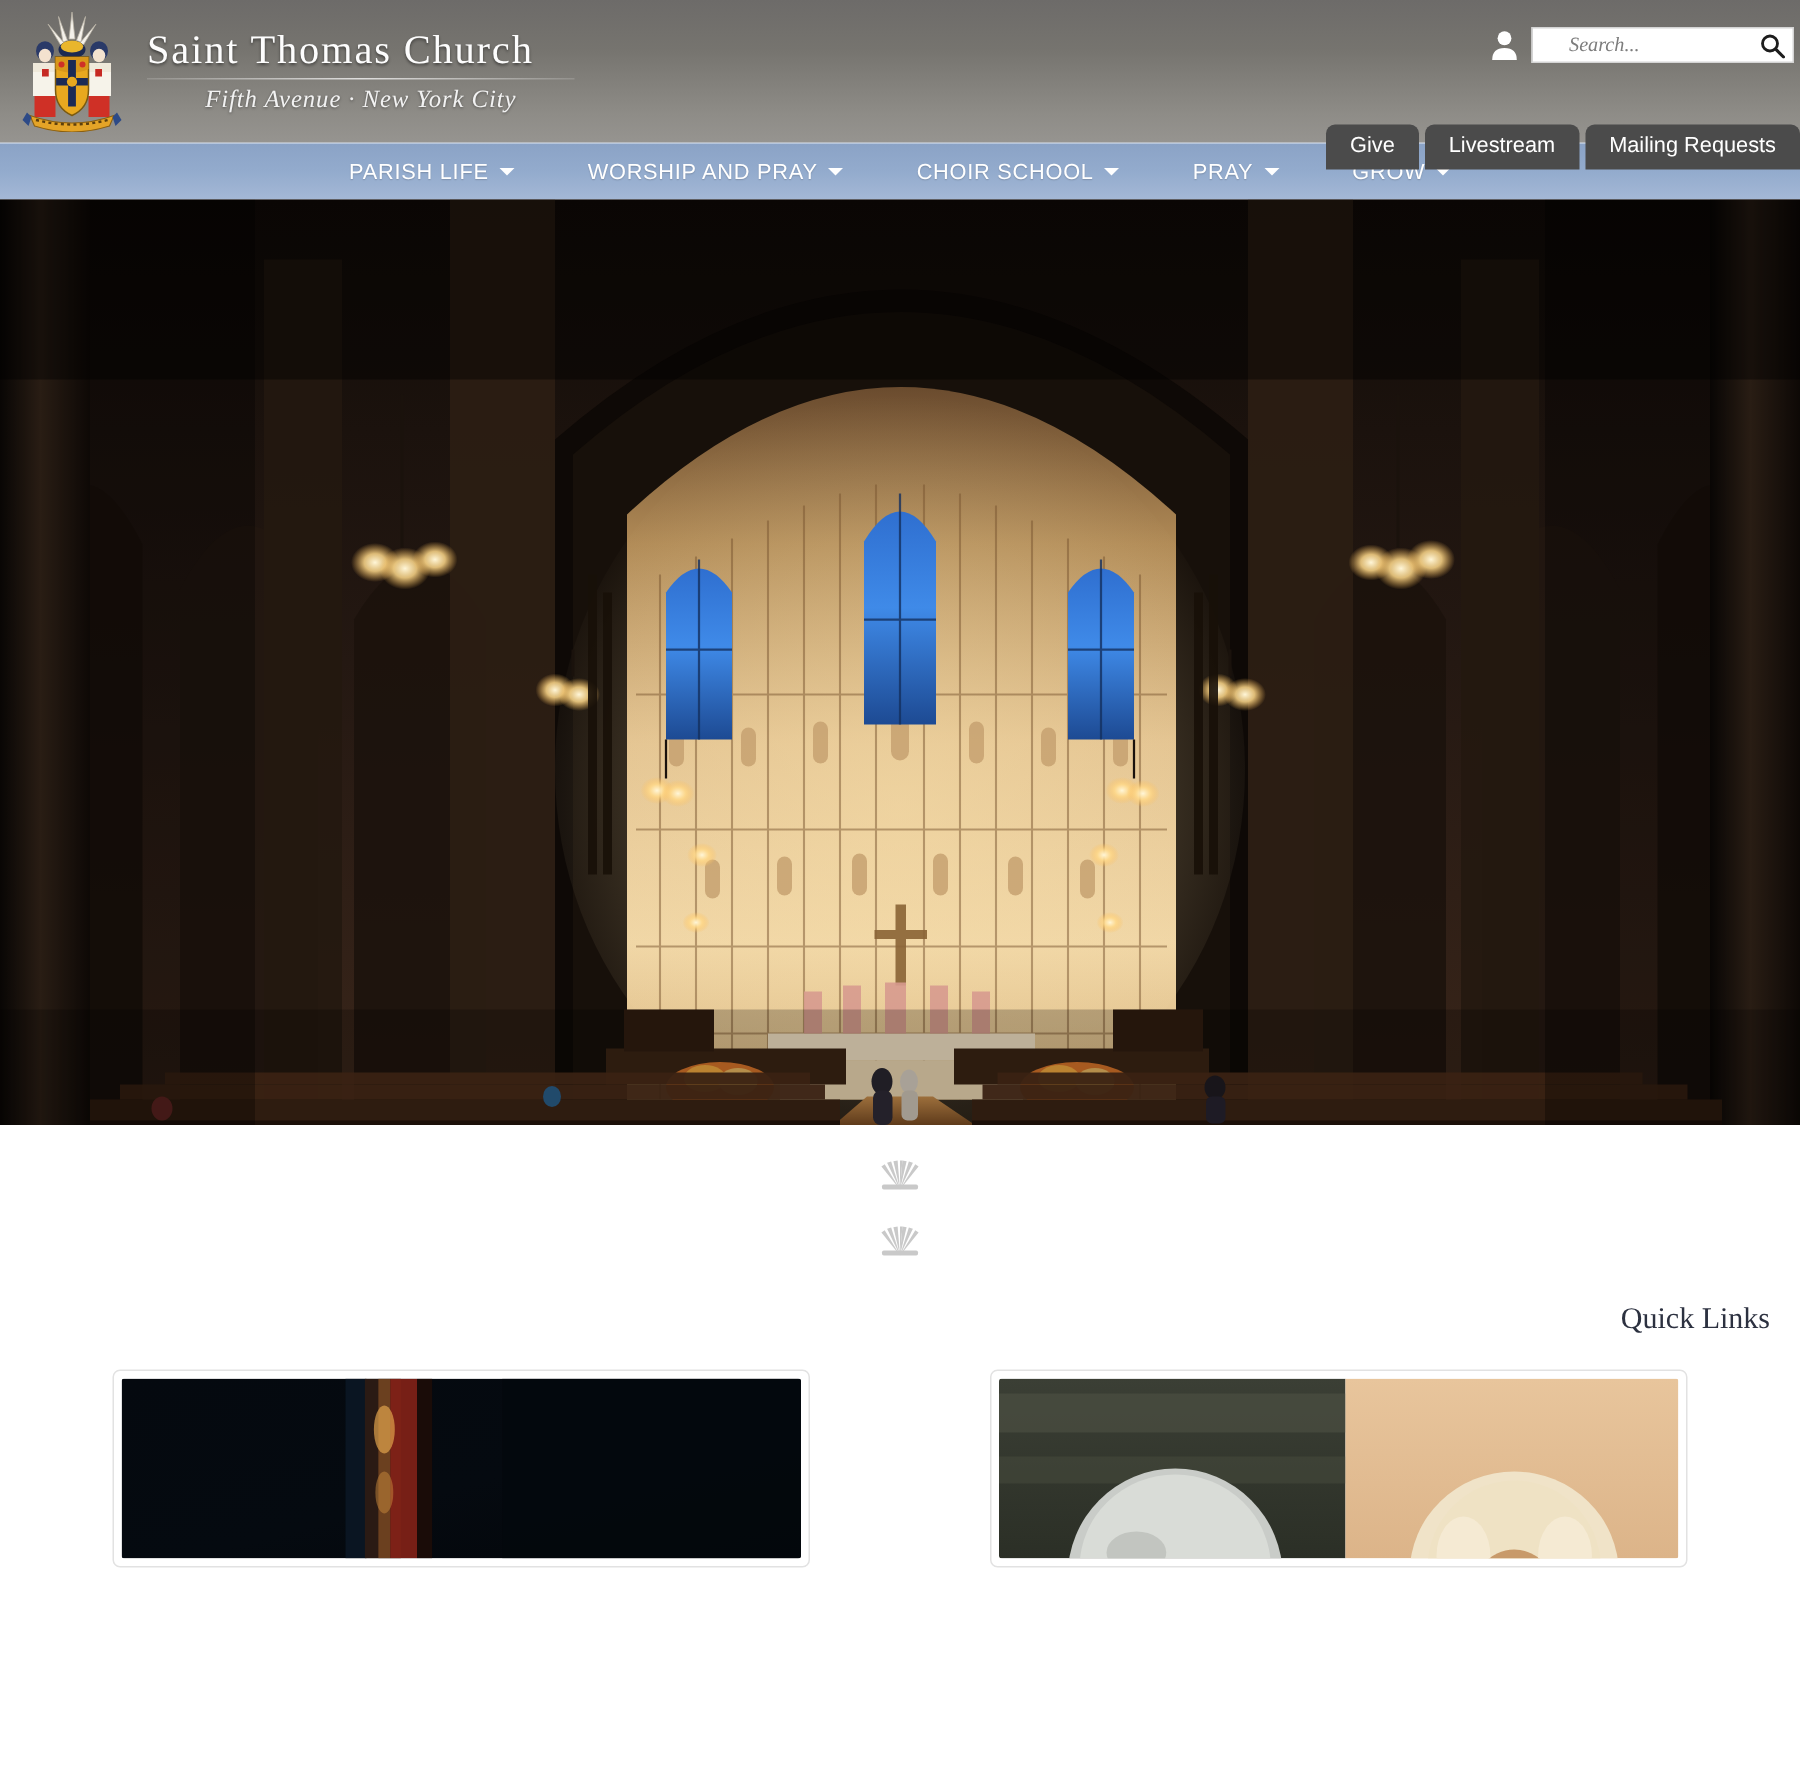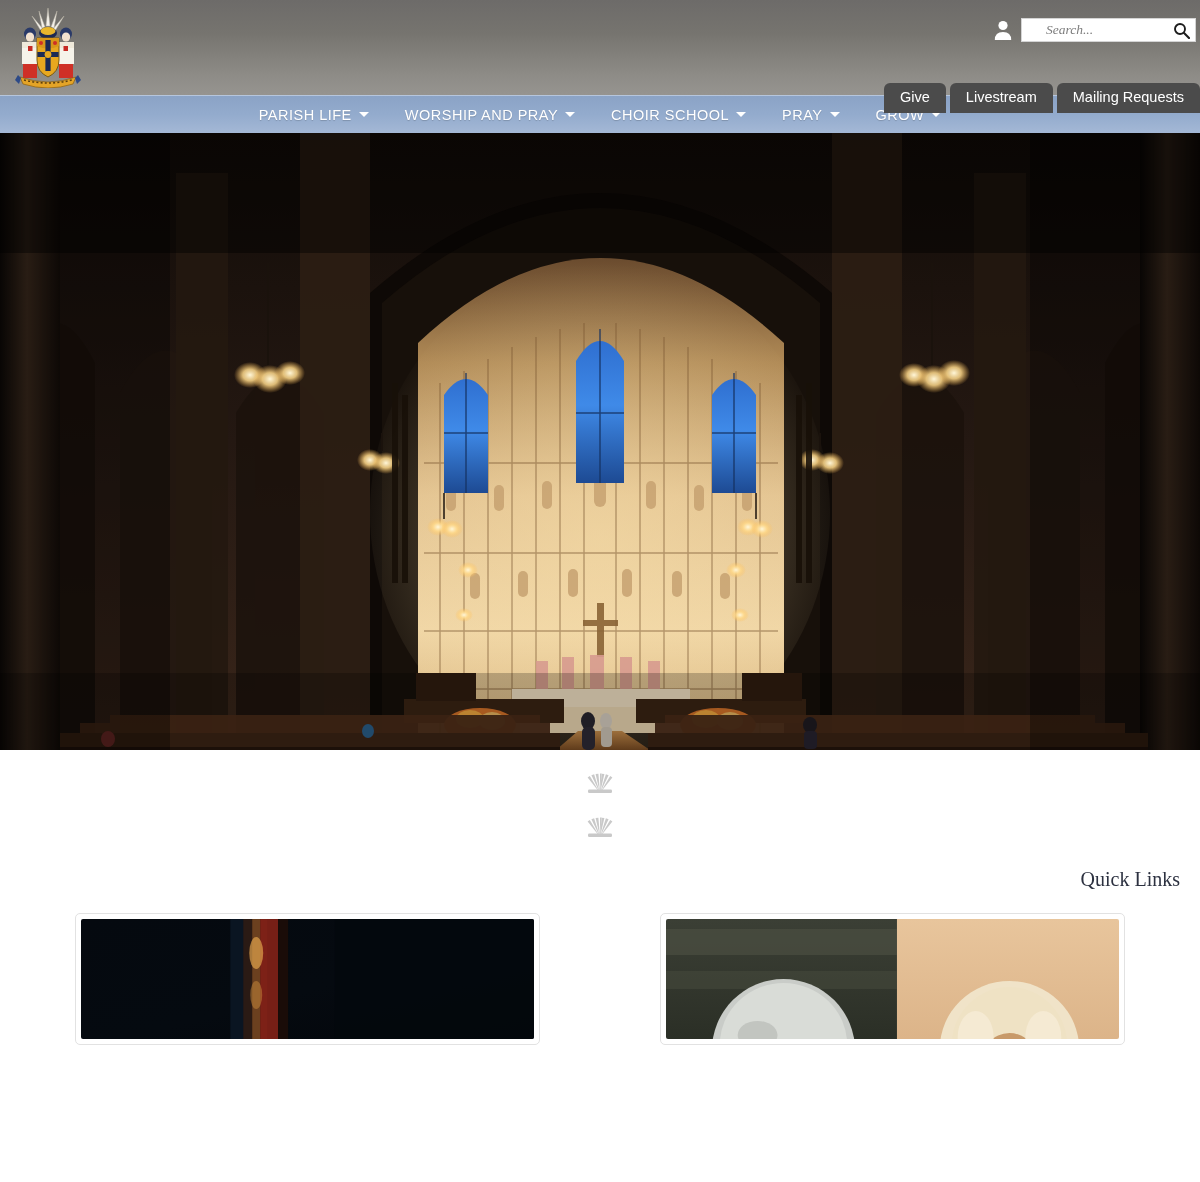--- a/index.html
+++ b/index.html
@@ -96,21 +96,21 @@
     white-space:nowrap;
     border:none;
   }
 
   
   .navbar {
     height:38px;
     background:linear-gradient(to bottom, #8ba3c6 0%, #93abcd 50%, #a4b8d6 100%);
     border-top:1px solid #b6c6dd;
     display:flex; align-items:center; justify-content:center;
-    gap:0px;
+    gap:13px;
   }
   .nav-item {
     display:flex; align-items:center; gap:7px;
     color:#ffffff;
     font-size:14.5px;
     letter-spacing:.5px;
     padding:0 18px;
     cursor:pointer;
     text-shadow:0 1px 1px rgba(0,0,0,.18);
     white-space:nowrap;
@@ -233,20 +233,25 @@
 
       <circle cx="29" cy="39" r="2" fill="#cf3026"></circle>
       <circle cx="43" cy="39" r="2" fill="#cf3026"></circle>
 
       <path d="M8 73 q28 10 56 0 l-3 7 q-25 8 -50 0 z" fill="#e4a427" stroke="#8a5f11" stroke-width=".7"></path>
       <path d="M12 76 q24 6 48 0" stroke="#5d3f0c" stroke-width="1.6" fill="none" stroke-dasharray="2 2.2"></path>
       <path d="M6 71 l3 3 l-2 6 l-4 -4 z" fill="#2d4a87"></path>
       <path d="M66 71 l-3 3 l2 6 l4 -4 z" fill="#2d4a87"></path>
     </svg>
 
+    <div class="brand-text">
+      <div class="brand-title">Saint Thomas Church</div>
+      <div class="brand-rule"></div>
+      <div class="brand-sub">Fifth Avenue · New York City</div>
+    </div>
   </div>
 
   <div class="header-right">
     <div class="search-row">
       <svg class="account-icon" viewBox="0 0 20 22">
         <circle cx="10" cy="6.5" r="4.6" fill="#ffffff"></circle>
         <path d="M1.8 21 q0 -8 8.2 -8 q8.2 0 8.2 8 z" fill="#ffffff"></path>
       </svg>
       <div class="search-box">
         <input class="search-input" type="text" placeholder="Search..." style="">

